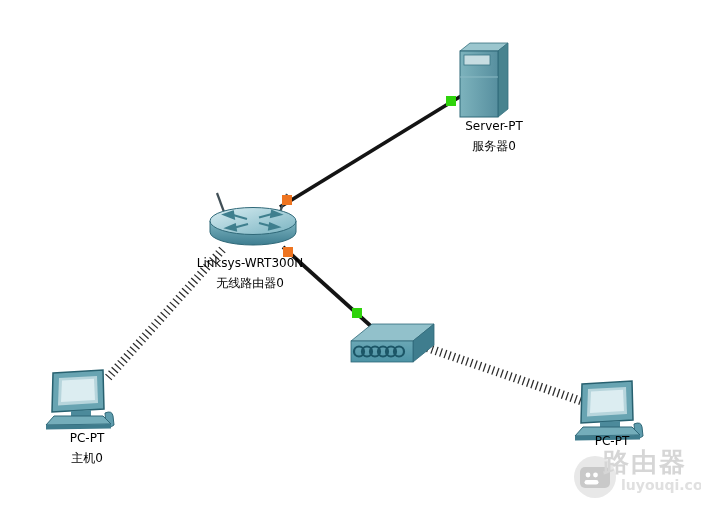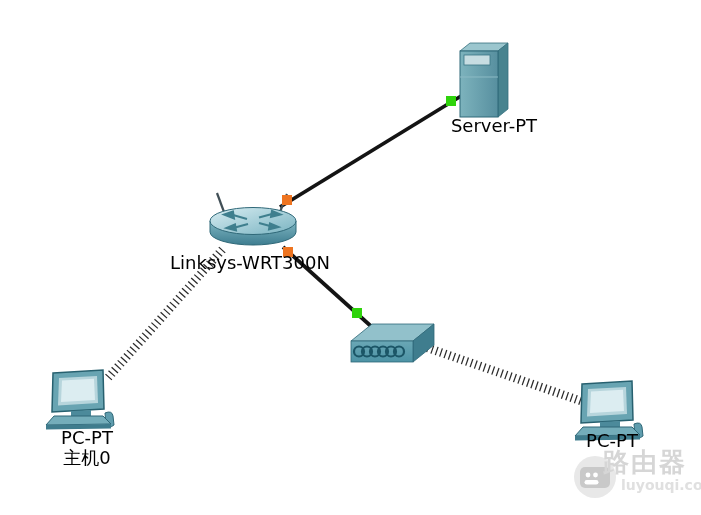--- a/index.html
+++ b/index.html
@@ -12,21 +12,21 @@
   .wm-icon{position:absolute;left:3px;top:10px;}
   .wm-brand{
     position:absolute;left:33px;top:0px;font-size:26px;font-weight:bold;
     color:#d6d6d6;letter-spacing:2px;white-space:nowrap;
   }
   .wm-domain{
     position:absolute;left:51px;top:32px;font-size:14px;font-weight:bold;
     color:#e0e0e0;white-space:nowrap;
   }
   .dev-label{
-    position:absolute;width:160px;text-align:center;font-size:18px;line-height:20px;
+    position:absolute;width:160px;text-align:center;font-size:12px;line-height:20px;
     color:#000;z-index:2;pointer-events:none;
   }
   .lbl-server{left:414px;top:116px;}
   .lbl-router{left:170px;top:253px;}
   .lbl-ap{left:312px;top:360px;}
   .lbl-pc0{left:7px;top:428px;}
   .lbl-pc1{left:532px;top:431px;}
 </style>
 </head>
 <body>
@@ -212,23 +212,25 @@
       <circle cx="15" cy="20" r="2.4" fill="#ffffff"></circle>
       <circle cx="22.5" cy="20" r="2.4" fill="#ffffff"></circle>
       <rect x="11.5" y="25" width="14" height="4.6" rx="2.3" fill="#ffffff"></rect>
     </svg>
     <div class="wm-brand">路由器</div>
     <div class="wm-domain">luyouqi.com</div>
   </div>
 
   <div class="dev-label lbl-server">
     <div>Server-PT</div>
+    <div>服务器0</div>
   </div>
   <div class="dev-label lbl-router">
     <div>Linksys-WRT300N</div>
+    <div>无线路由器0</div>
   </div>
   <div class="dev-label lbl-ap">
   </div>
   <div class="dev-label lbl-pc0">
     <div>PC-PT</div>
     <div>主机0</div>
   </div>
   <div class="dev-label lbl-pc1">
     <div>PC-PT</div>
   </div>

